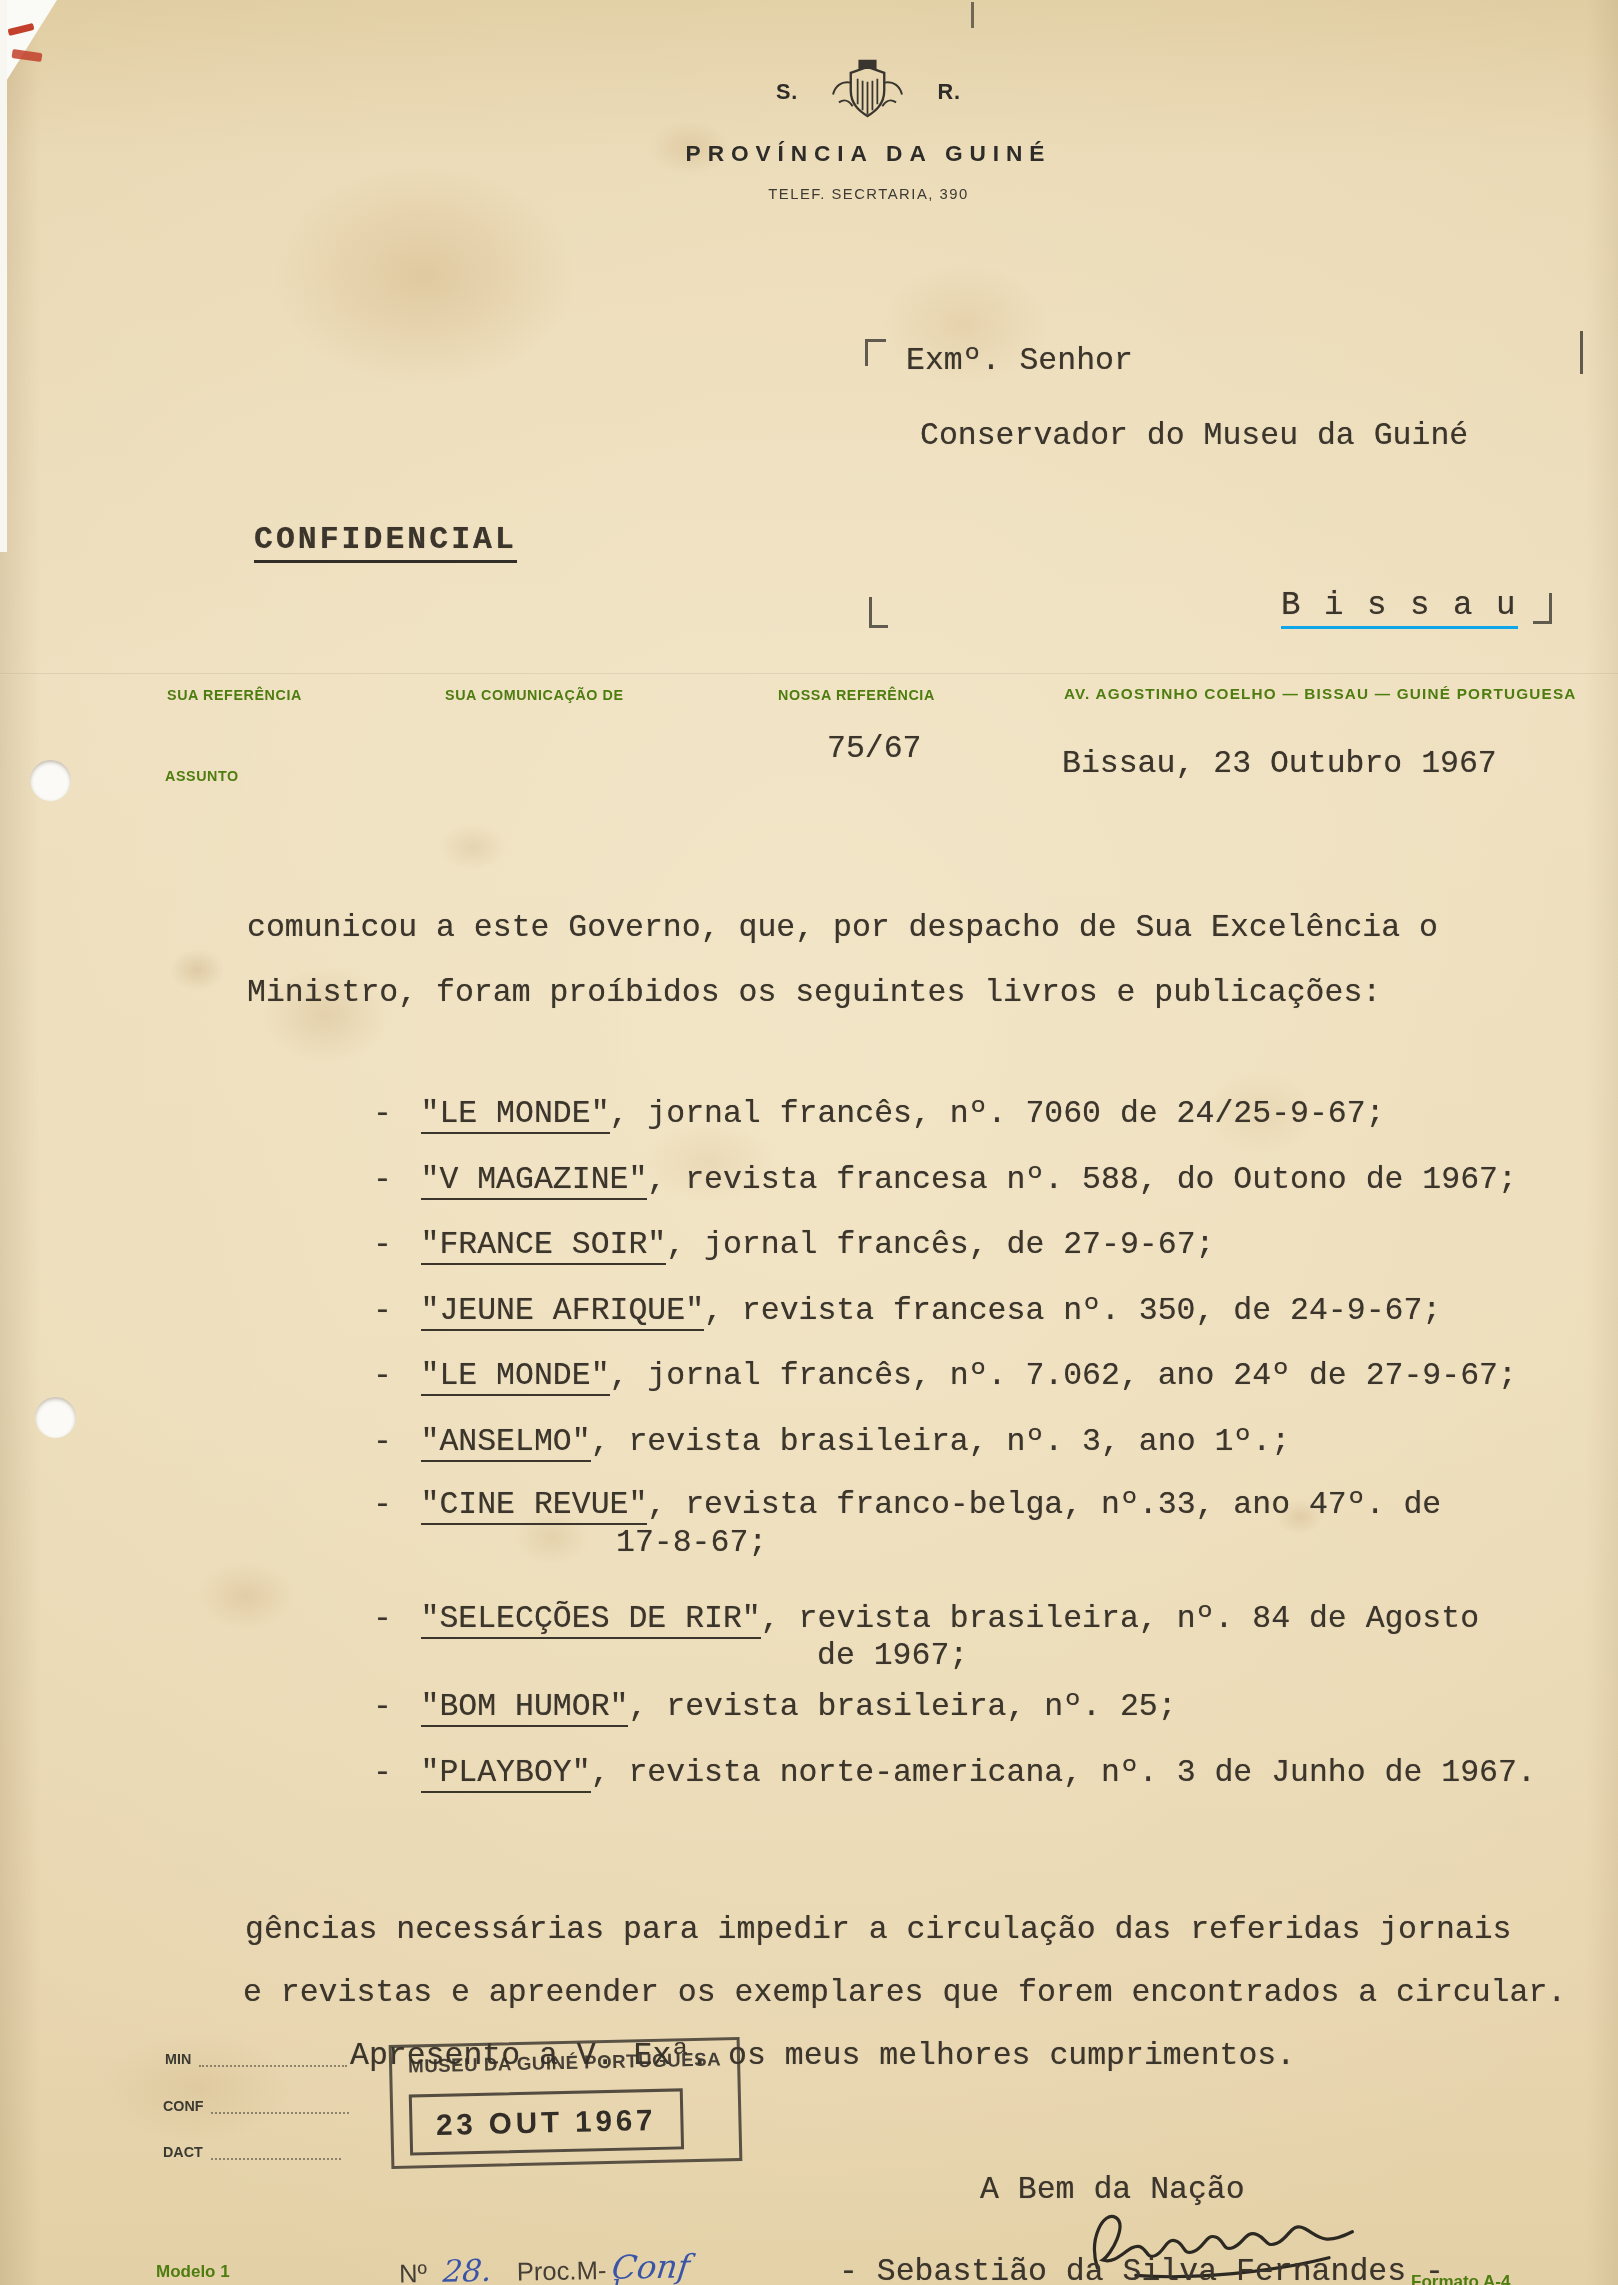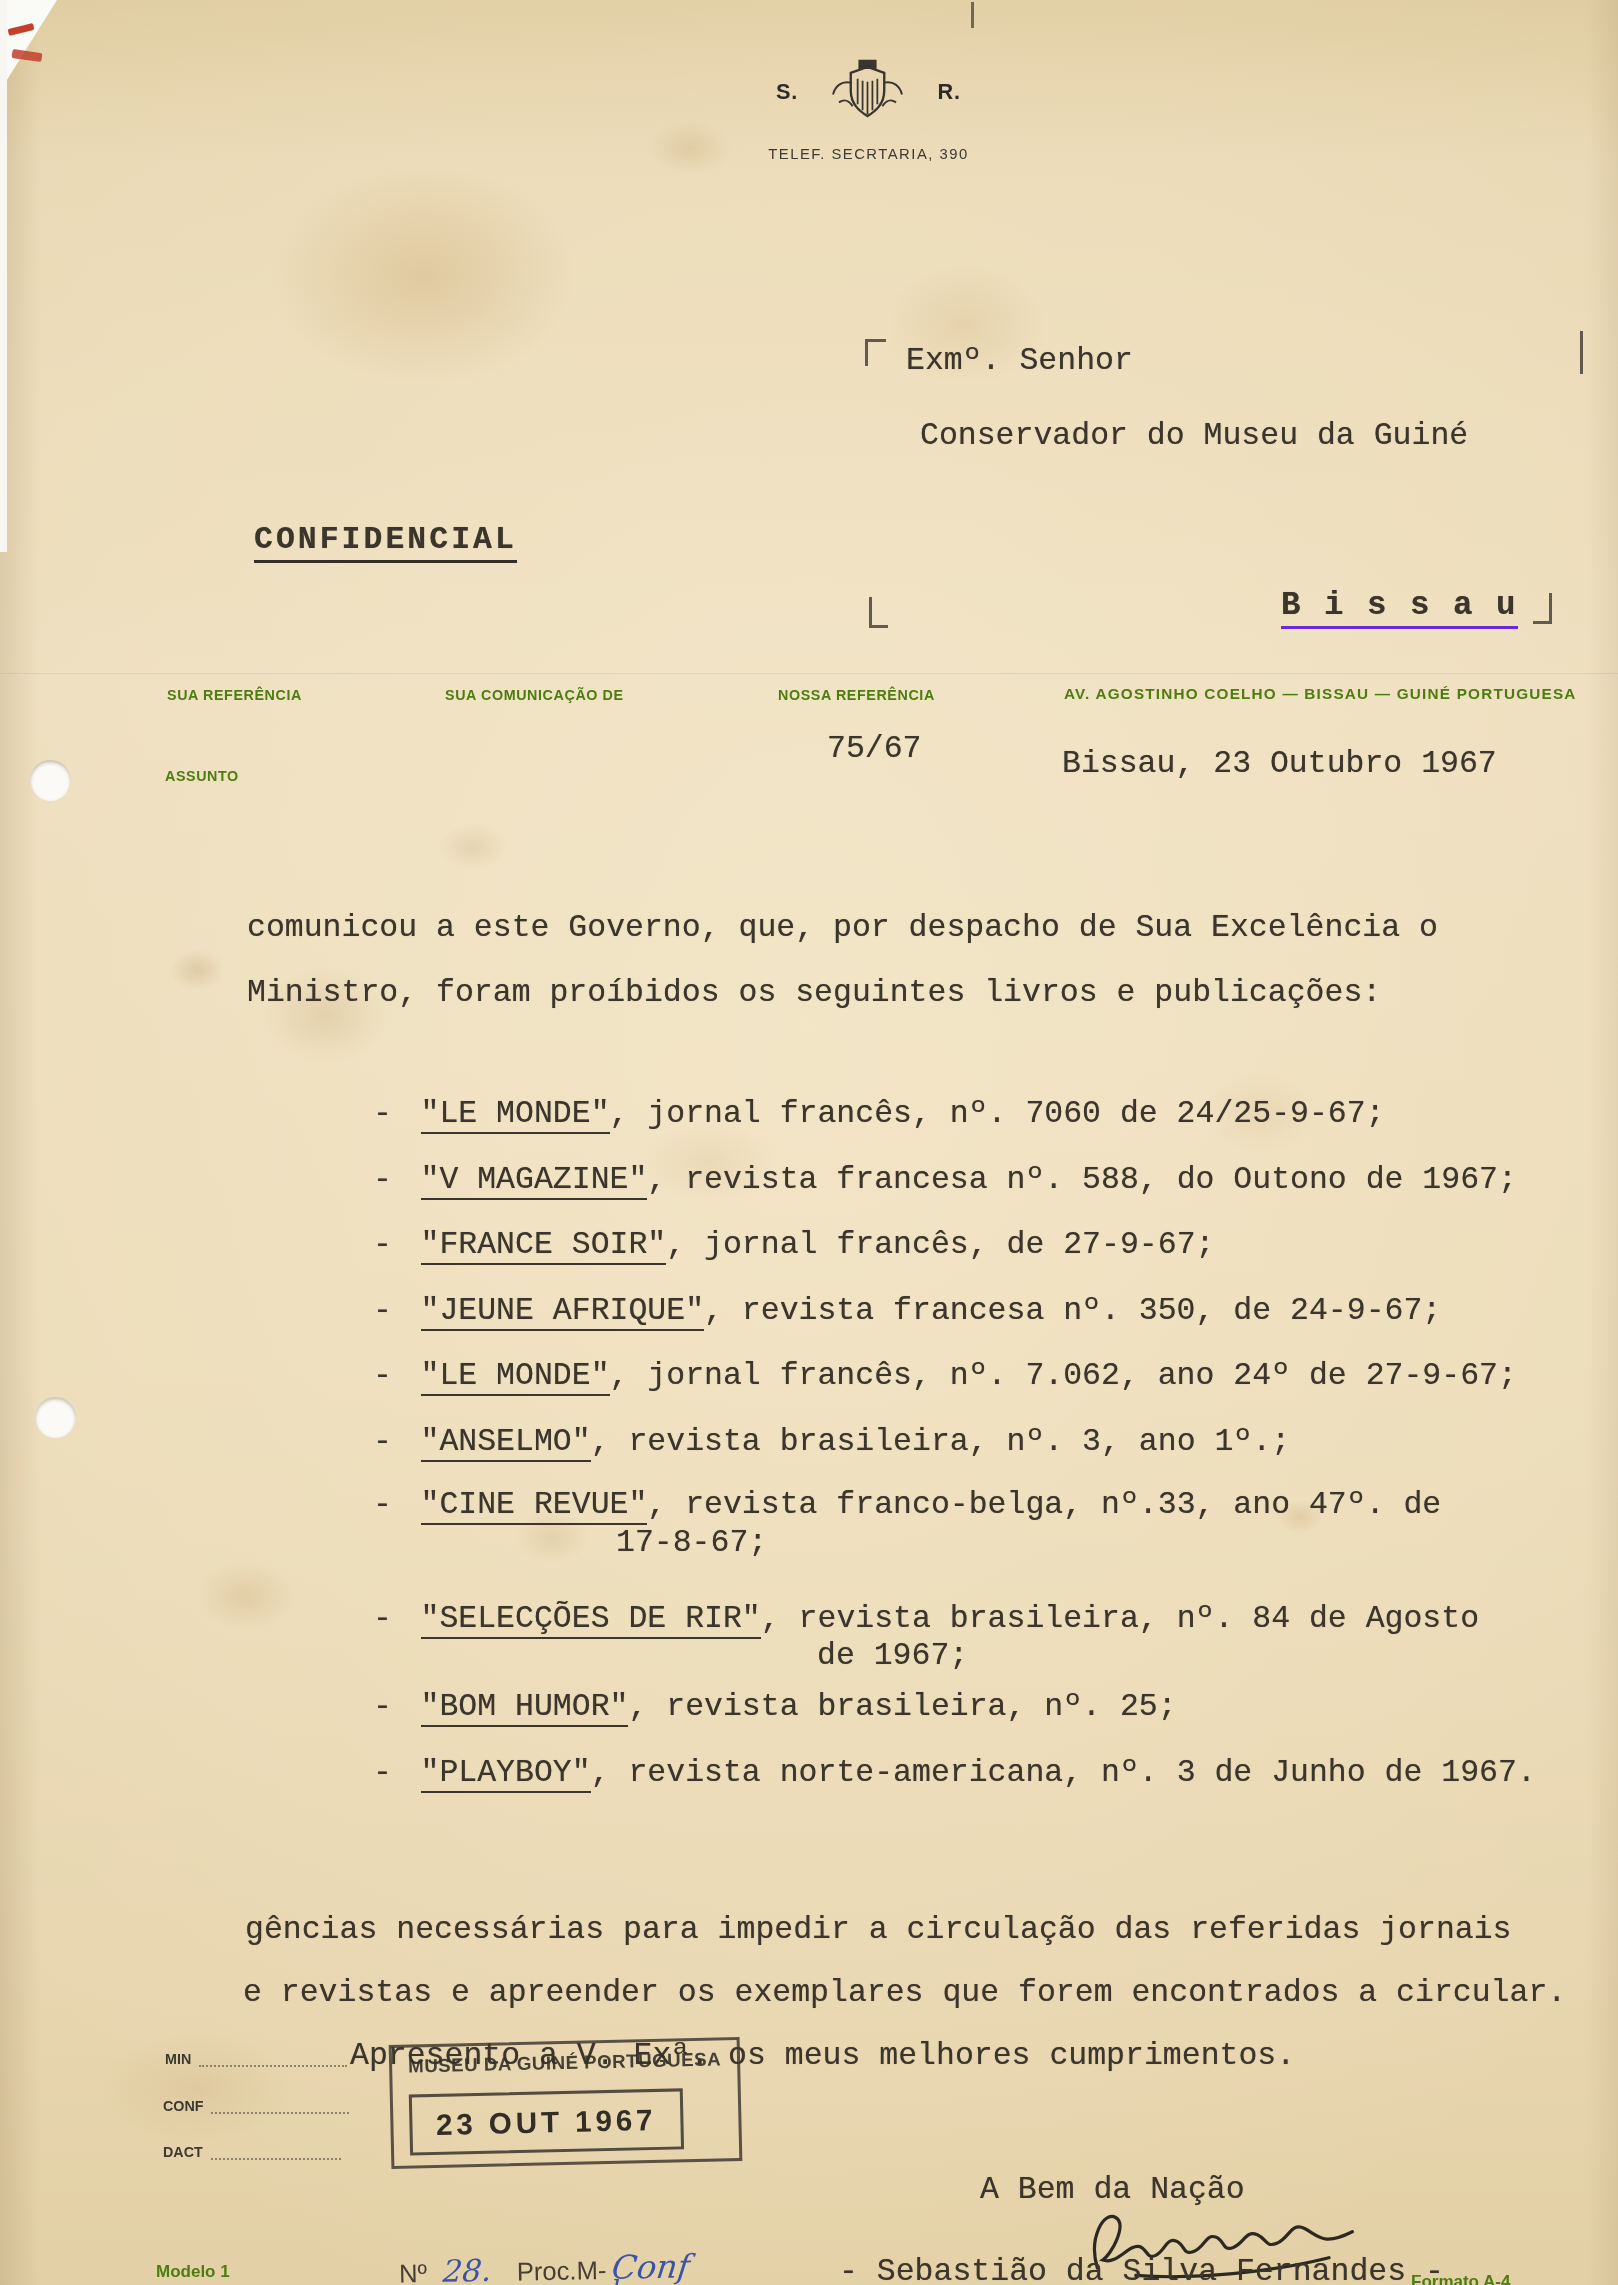--- a/index.html
+++ b/index.html
@@ -46,22 +46,22 @@
   .lh-phone{margin-top:19.7px;font-size:14.8px;letter-spacing:1.5px;color:#3c3a34;}
 
   
   .tw{position:absolute;left:247px;font-family:"Liberation Mono","DejaVu Sans Mono",monospace;
       font-size:31.5px;color:#3b352c;white-space:pre;text-shadow:0 0 0.7px rgba(59,53,44,.55);}
   .pt{border-bottom:2px solid currentColor;padding-bottom:1px;}
   .dash{margin-right:28.6px;}
 
   .addr1{left:906px;top:343px;text-align:right;} .addr2{left:920px;top:418px;}
   .confid{left:254px;top:522px;font-weight:bold;letter-spacing:3px;border-bottom:3px solid #332e28;padding-bottom:3px;}
-  .bissau{left:1281px;top:587px;font-weight:bold;font-size:32.5px;letter-spacing:2px;
-          border-bottom:3px solid #6d28d9;padding-bottom:2px;}
+  .bissau{left:1281px;top:587px;font-weight:normal;font-size:32.5px;letter-spacing:2px;
+          border-bottom:3px solid #0ea5e9;padding-bottom:2px;}
 
   .bracket{position:absolute;border-color:rgba(50,46,40,0.75);}
   .bk-exm{left:865px;top:339px;width:17.7px;height:23.6px;border-left:3px solid rgba(50,46,40,.75);border-top:3px solid rgba(50,46,40,.75);}
   .bk-tr{left:1580px;top:331px;width:3px;height:43px;border-left:3px solid rgba(50,46,40,.75);}
   .bk-bsl{left:869px;top:597px;width:15.8px;height:27.6px;border-left:3px solid rgba(50,46,40,.75);border-bottom:3px solid rgba(50,46,40,.75);}
   .bk-bsr{left:1533px;top:593px;width:15.8px;height:27.6px;border-right:3px solid rgba(50,46,40,.75);border-bottom:3px solid rgba(50,46,40,.75);}
 
   .flabel{position:absolute;font-size:14.3px;font-weight:bold;letter-spacing:0.6px;color:#4d7c0f;}
   .faddr{letter-spacing:1.2px;font-size:15.3px;}
 
@@ -111,20 +111,21 @@
         <g stroke="#3a362f" fill="none" stroke-width="2.4">
           <path d="M37 8 L54 14 V32 C54 46 45 53 37 58 C29 53 20 46 20 32 V14 Z"></path>
           <path d="M29 2 h16 v7 h-16 z" fill="#3a362f"></path>
           <path d="M27 20 v26 M32 22 v30 M37 23 v33 M42 22 v30 M47 20 v26" stroke-width="1.8"></path>
           <path d="M20 24 C10 22 4 28 2 36 M54 24 C64 22 70 28 72 36" stroke-width="2"></path>
           <path d="M8 44 C14 40 18 42 22 48 M66 44 C60 40 56 42 52 48" stroke-width="2"></path>
         </g>
       </svg>
       <span class="lh-init">R.</span>
     </div>
+    <div class="lh-province">PROVÍNCIA DA GUINÉ</div>
     <div class="lh-phone">TELEF. SECRTARIA, 390</div>
   </div>
 
   <div class="bracket bk-exm"></div>
   <div class="bracket bk-tr"></div>
   <div class="tw addr1">Exmº. Senhor</div>
   <div class="tw addr2">Conservador do Museu da Guiné</div>
 
   <div class="tw confid">CONFIDENCIAL</div>
   <div class="bracket bk-bsl"></div>

